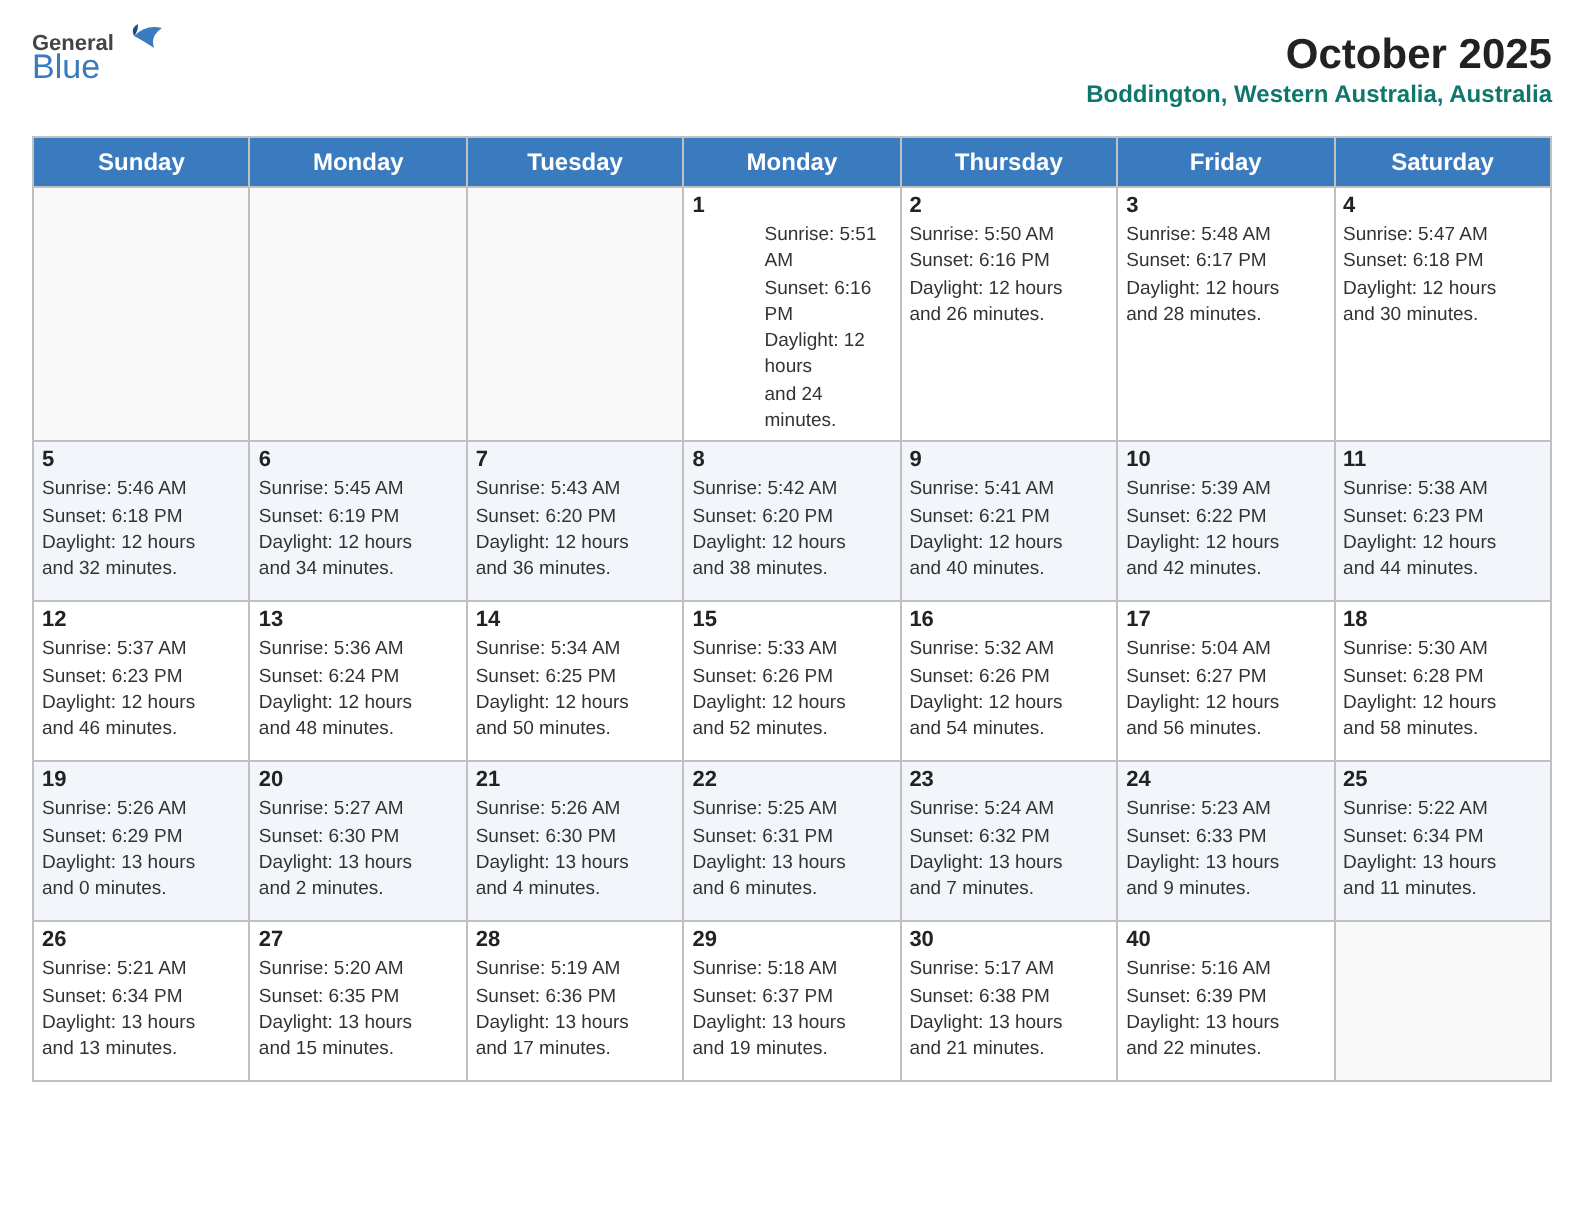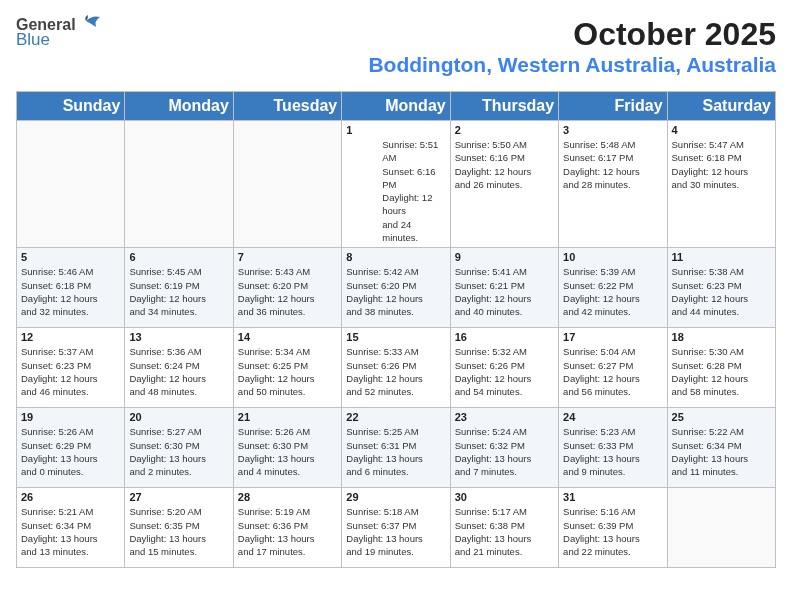--- a/index.html
+++ b/index.html
@@ -15,47 +15,47 @@
       align-items: flex-start;
       margin-bottom: 4px;
     }
     .logo-general { color: #333; }
     .logo-blue { color: #1a6fba; }
     .title-section {
       text-align: right;
       margin-bottom: 6px;
     }
     .month-title {
-      font-size: 32px;
+      font-size: 21px;
       font-weight: bold;
       color: #222;
     }
     .location-title {
-      font-size: 21px;
-      color: #3b82f6;
+      font-size: 12px;
+      color: #0f766e;
       font-weight: bold;
     }
     .top-bar {
       display: flex;
       justify-content: space-between;
       align-items: flex-start;
       margin-bottom: 8px;
     }
     table {
       width: 100%;
       border-collapse: collapse;
       table-layout: fixed;
     }
     thead th {
       background: #3a7abf;
       color: #fff;
-      font-size: 16px;
+      font-size: 12px;
       font-weight: bold;
       padding: 5px 4px;
-      text-align: right;
+      text-align: center;
       border: 1px solid #c0c0c0;
     }
     tbody td {
       border: 1px solid #c0c0c0;
       vertical-align: top;
       padding: 3px 4px;
       font-size: 10px;
       height: 80px;
       background: #fff;
     }
@@ -77,21 +77,21 @@
       background: #f9f9f9 !important;
     }
   </style>
 </head>
 <body>
 
 <div class="top-bar">
   <div class="header-logo">
     <div>
       <div style="display:flex;align-items:center;">
-        <span class="logo-general" style="font-size:16px;font-weight:bold;color:#444;">General</span>
+        <span class="logo-general" style="font-size:11px;font-weight:bold;color:#444;">General</span>
         <svg width="22" height="18" viewBox="0 0 22 18" style="margin-left:2px;margin-top:-6px;">
           <path d="M8 8 Q14 2 22 4 Q16 8 18 14 Q12 10 8 8Z" fill="#3a7abf"></path>
           <path d="M8 8 Q6 4 10 2 Q10 6 8 8Z" fill="#1a4a8f"></path>
         </svg>
       </div>
       <span class="logo-blue" style="font-size:17px;font-weight:normal;color:#3a7abf;display:block;margin-top:-4px;">Blue</span>
     </div>
   </div>
   <div class="title-section">
     <div class="month-title">October 2025</div>
@@ -328,21 +328,21 @@
 and 19 minutes.</div>
         </td>
         <td>
           <div class="day-number">30</div>
           <div class="day-info" style="white-space: pre-line;">Sunrise: 5:17 AM
 Sunset: 6:38 PM
 Daylight: 13 hours
 and 21 minutes.</div>
         </td>
         <td>
-          <div class="day-number">31</div>
+          <div class="day-number">40</div>
           <div class="day-info" style="white-space: pre-line;">Sunrise: 5:16 AM
 Sunset: 6:39 PM
 Daylight: 13 hours
 and 22 minutes.</div>
         </td>
         <td class="empty-cell"></td>
       </tr>
     </tbody>
 </table>
 

